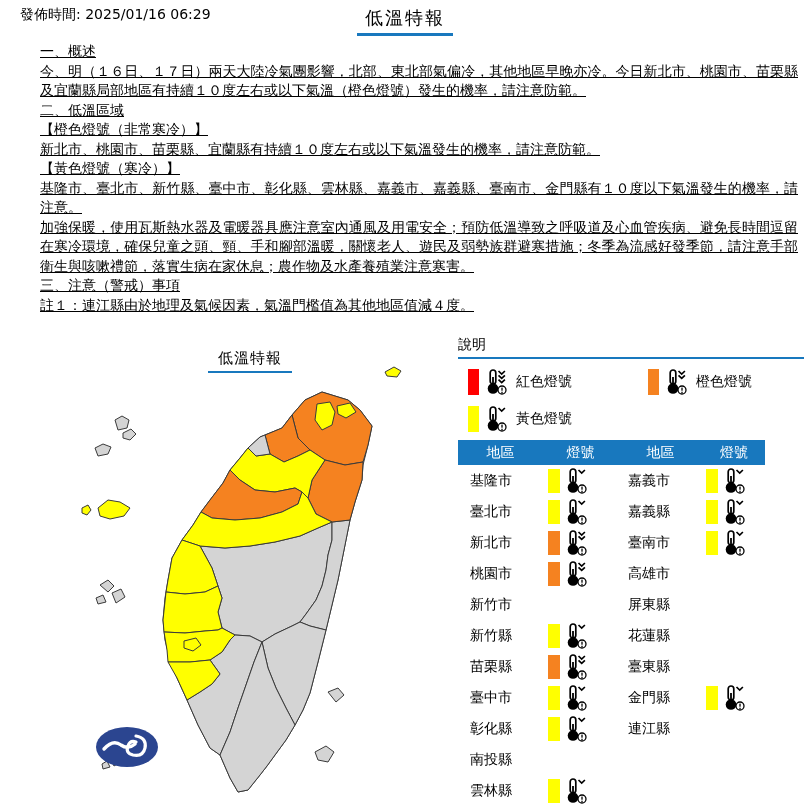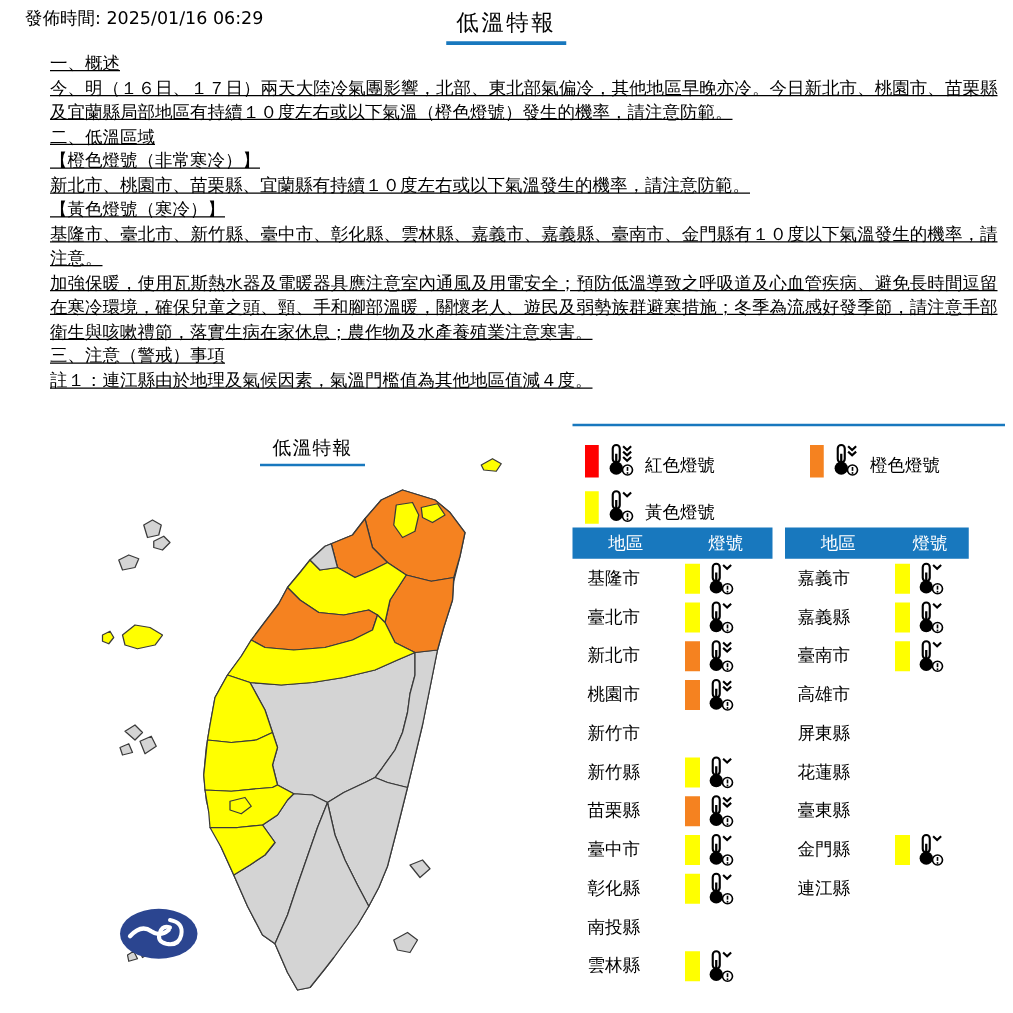--- a/index.html
+++ b/index.html
@@ -24,27 +24,27 @@
   #map-title .title-inner{
     display:inline-block;font-size:15px;letter-spacing:1px;
     border-bottom:2px solid #1878BE;padding:0 10px 3px 10px;
   }
   #taiwan-map{left:0;top:0;}
   
   #legend-panel{left:458px;top:336px;width:346px;}
   #legend-title{font-size:14px;}
   .blue-line{height:2px;background:#1878BE;margin-top:3px;}
   #legend-grid{display:grid;grid-template-columns:182px 164px;margin-top:4px;}
-  .legend-item{display:flex;align-items:flex-end;height:37px;padding-left:10px;}
+  .legend-item{display:flex;align-items:center;height:37px;padding-left:10px;}
   .legend-item:nth-child(2){padding-left:8px;}
   .swatch{width:11px;height:26px;flex:0 0 auto;}
   .legend-item .label{font-size:14px;margin-left:7px;}
   .legend-item svg{margin-left:4px;}
   
-  #tables-row{display:flex;gap:10px;margin-top:3px;}
+  #tables-row{display:flex;gap:0;margin-top:3px;}
   .signal-table{flex:0 0 auto;}
   .signal-table.left{width:160px;}
   .signal-table.right{width:147px;}
   .tbl-header{display:flex;align-items:center;background:#1878BE;color:#fff;height:25px;font-size:14px;}
   .tbl-header .col-region{width:85px;text-align:center;}
   .tbl-header .col-signal{flex:1;text-align:center;}
   .tbl-row{display:flex;align-items:center;height:31px;font-size:14px;}
   .row-name{width:78px;padding-left:12px;flex:0 0 auto;}
   .signal-table.right .row-name{padding-left:10px;}
   .row-signal{display:flex;align-items:center;}
@@ -115,20 +115,21 @@
       <path d="M44,409 q9,-10 17,-4 q7,5 14,-1" stroke="#fff" stroke-width="3.4" fill="none" stroke-linecap="round"></path>
       <path d="M76,396 q11,2 9,12 q-2,9 -12,7 q-8,-2 -5,-9 q2,-6 8,-4" stroke="#fff" stroke-width="3.2" fill="none" stroke-linecap="round"></path>
     </g>
   </svg>
   <div class="abs" id="map-title">
     <span class="title-inner">低溫特報</span>
   </div>
 </div>
 
 <div class="abs" id="legend-panel">
+  <div id="legend-title">說明</div>
   <div class="blue-line"></div>
   <div id="legend-grid">
       <div class="legend-item">
         <div class="swatch" style="background:#FF0000"></div>
         <svg class="thermo" width="26" height="28" viewBox="0 0 26 28">
     <g stroke="#000" fill="none" stroke-width="1.7">
             <path d="M15.5 3 l3.2 3 l3.2 -3"></path>
             <path d="M15.5 7.3 l3.2 3 l3.2 -3"></path>
             <path d="M15.5 11.6 l3.2 3 l3.2 -3"></path>
           </g>

